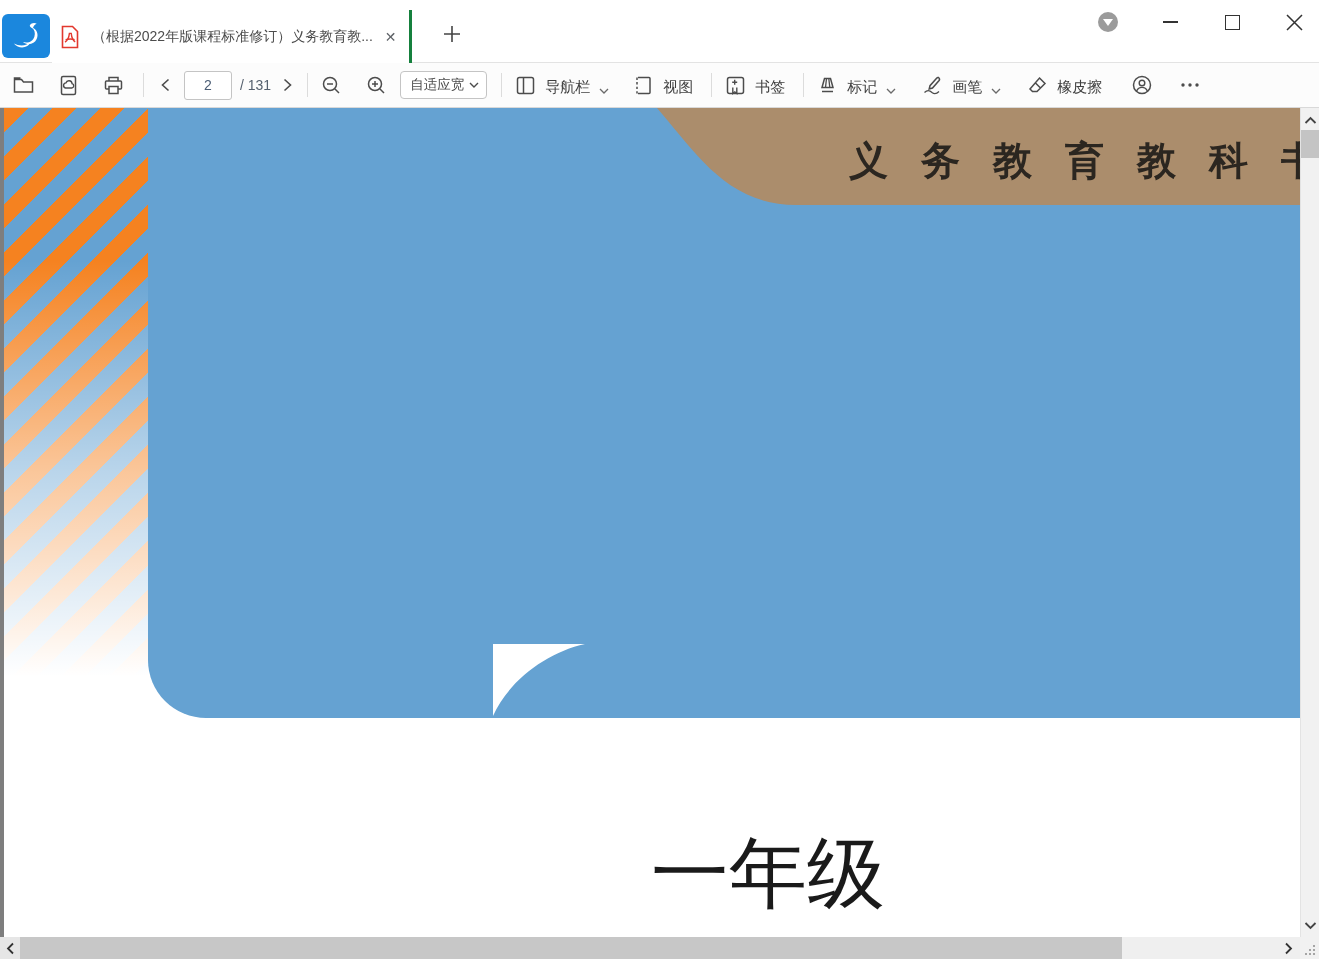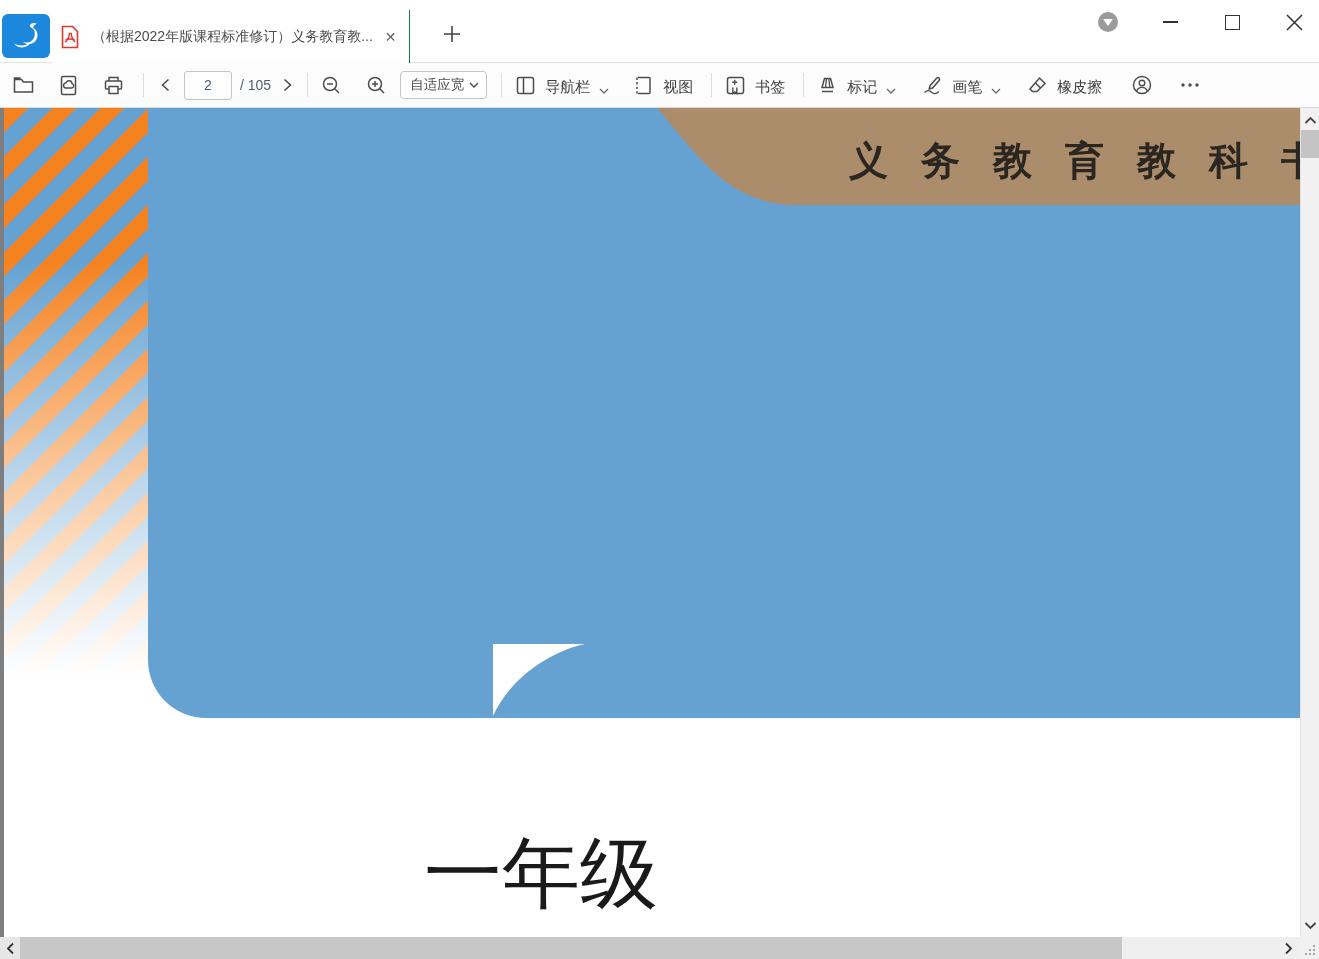--- a/index.html
+++ b/index.html
@@ -5,21 +5,21 @@
   html,body{margin:0;padding:0;background:#888;}
   .app{position:relative;width:1319px;height:959px;background:#fff;overflow:hidden;
        font-family:"Liberation Sans",sans-serif;color:#3f3f3f;}
 
   
   .tabbar{position:absolute;left:0;top:0;width:1319px;height:63px;background:#fff;
           border-bottom:1px solid #e3e3e3;box-sizing:border-box;}
   .applogo{position:absolute;left:2px;top:14px;width:48px;height:44px;border-radius:6px;
            background:#1b87dd;display:flex;align-items:center;justify-content:center;cursor:pointer;}
   .tab{position:absolute;left:52px;top:10px;height:53px;display:flex;align-items:center;
-       background:#fff;padding:0 12px 0 8px;gap:12px;border-right:1px solid #15803d;}
+       background:#fff;padding:0 12px 0 8px;gap:12px;border-right:3px solid #15803d;}
   .tabtitle{font-size:14px;color:#4c4c4c;white-space:nowrap;}
   .tabclose{font-size:14px;color:#5f6368;cursor:pointer;line-height:1;}
   .newtab{position:absolute;left:438px;top:20px;width:28px;height:28px;display:flex;
           align-items:center;justify-content:center;cursor:pointer;}
   .wincontrols{position:absolute;right:14px;top:6px;height:32px;display:flex;align-items:center;gap:40px;}
   .winbtn{width:22px;height:22px;display:flex;align-items:center;justify-content:center;cursor:pointer;}
   .circlebtn{width:20px;height:20px;border-radius:50%;background:#9b9b9b;display:flex;
              align-items:center;justify-content:center;}
   .tri-down{width:0;height:0;border-left:5px solid transparent;border-right:5px solid transparent;
             border-top:7px solid #fff;margin-top:1px;}
@@ -57,21 +57,21 @@
            border-bottom-left-radius:58px;}
   .banner{position:absolute;left:632px;top:0;width:664px;height:98px;}
   .banner svg{position:absolute;left:0;top:0;}
   .banner-text{position:absolute;left:213px;top:26px;font-family:"Liberation Serif",serif;
            font-size:39px;letter-spacing:33px;color:#2b2620;white-space:nowrap;font-weight:600;}
   .bubble{position:absolute;left:404px;top:182px;width:720px;height:356px;background:#fff;
            border-radius:48px;display:flex;align-items:center;justify-content:center;}
   .bubble-title{font-family:"Liberation Serif",serif;font-weight:700;font-size:188px;line-height:1;
            color:#1c1c1c;word-spacing:22px;padding-bottom:4px;white-space:nowrap;}
   .tail{position:absolute;left:489px;top:536px;}
-  .grade{position:absolute;left:420px;top:714px;width:720px;
+  .grade{position:absolute;left:404px;top:714px;width:720px;text-align:center;
            font-family:"Liberation Serif",serif;font-size:78px;color:#1a1a1a;white-space:nowrap;}
 
   
   .vscroll{position:absolute;left:1300px;top:0;width:19px;height:829px;background:#f1f1f1;
            border-left:1px solid #e3e3e3;box-sizing:border-box;}
   .vs-up,.vs-down{position:absolute;left:0;width:19px;height:20px;display:flex;align-items:center;
            justify-content:center;cursor:pointer;}
   .vs-up{top:2px}.vs-down{bottom:2px}
   .vs-thumb{position:absolute;left:0;top:22px;width:18px;height:28px;background:#c4c4c4;cursor:pointer;}
   .hscroll{position:absolute;left:0;top:829px;width:1300px;height:22px;background:#efefef;}
@@ -161,21 +161,21 @@
 
     <div class="sep m18"></div>
 
     <div class="tbtn m14">
       <svg width="16" height="16" viewBox="0 0 16 16">
         <path fill="none" stroke="#4c4c4c" stroke-width="1.6" d="M10.5 2.5L4.5 8l6 5.5"></path>
       </svg>
     </div>
 
     <input class="pageinput m10" value="2" style="">
-    <span class="pagetotal m8">/ 105</span>
+    <span class="pagetotal m8">/ 131</span>
 
     <div class="tbtn m8">
       <svg width="16" height="16" viewBox="0 0 16 16">
         <path fill="none" stroke="#4c4c4c" stroke-width="1.6" d="M5.5 2.5l6 5.5-6 5.5"></path>
       </svg>
     </div>
 
     <div class="sep m16"></div>
 
     <div class="tbtn m16">

